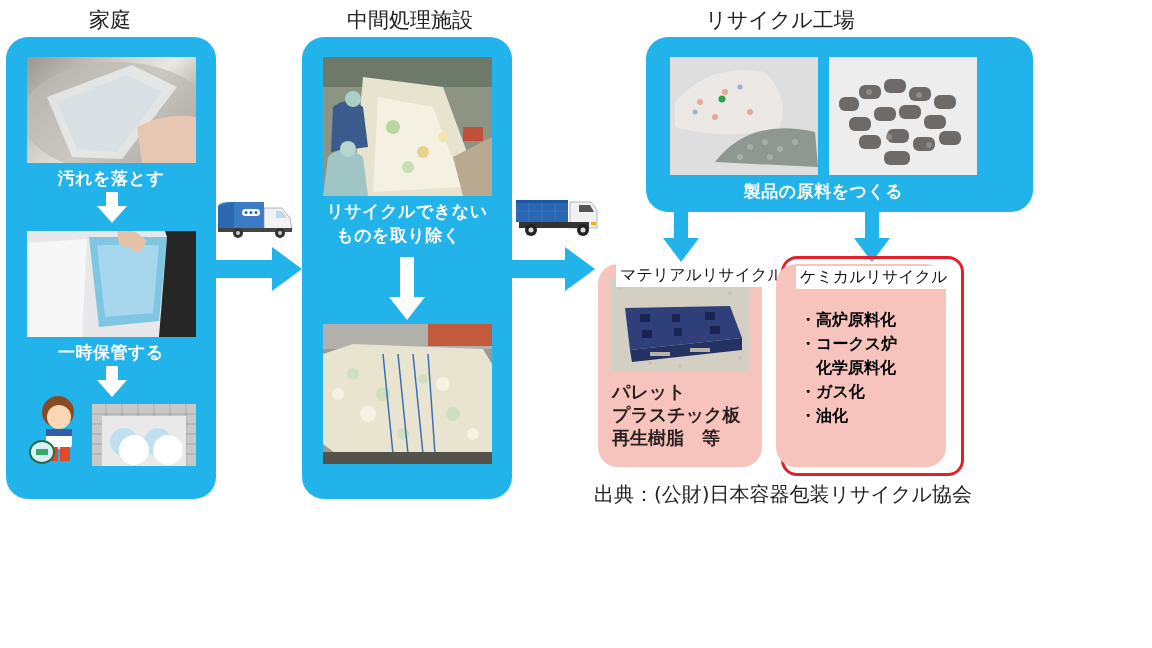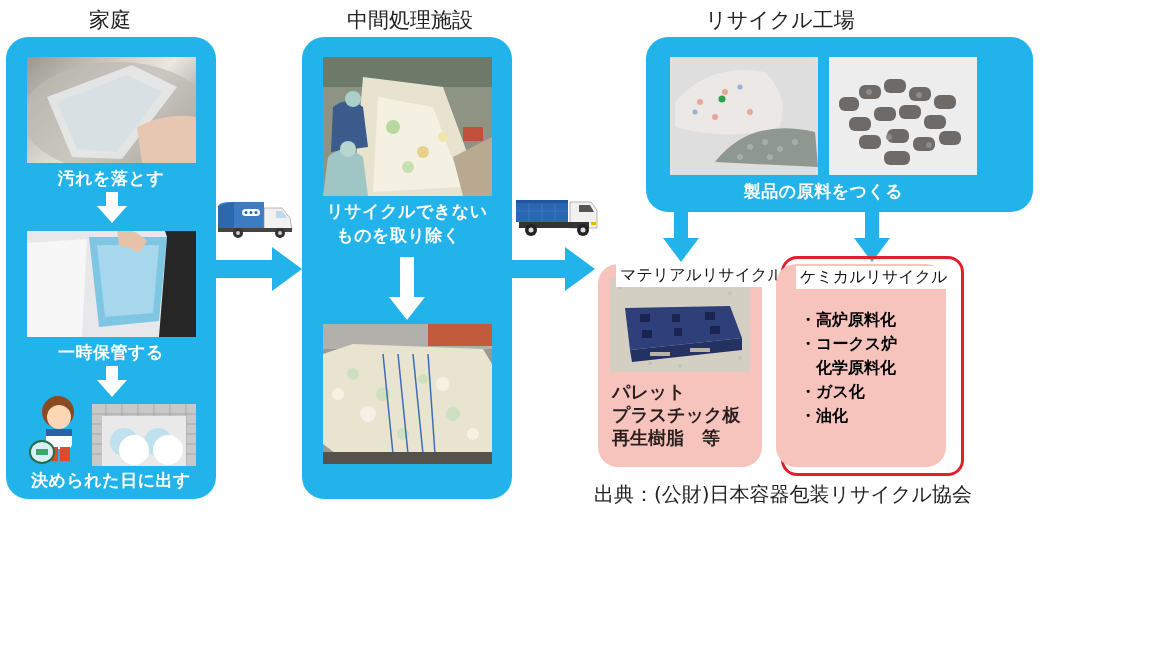--- a/index.html
+++ b/index.html
@@ -83,21 +83,20 @@
         <line x1="144" y1="12" x2="144" y2="74"></line>
           <line x1="160" y1="12" x2="160" y2="74"></line>
       </g>
       <rect x="76" y="24" width="84" height="50" fill="#e9e9e9"></rect>
       <circle cx="98" cy="50" r="14" fill="#bfe0ee"></circle>
       <circle cx="132" cy="50" r="14" fill="#bfe0ee"></circle>
       <circle cx="108" cy="58" r="15" fill="#ffffff"></circle>
       <circle cx="142" cy="58" r="15" fill="#ffffff"></circle>
     </g>
   </svg>
-  <div class="caption" style="left:0; top:432px; width:210px;">決められた日に出す</div>
 </div>
 
 <svg class="abs" style="left:216px; top:200px;" width="82" height="40" viewBox="0 0 82 40">
   <path d="M2 6 Q4 2 14 2 L48 2 L48 28 L2 28 Z" fill="#3b7cc4"></path>
   <path d="M2 6 L18 2 L18 28 L2 28 Z" fill="#2c68ad"></path>
   <rect x="26" y="9" width="18" height="7" rx="3.5" fill="#fff"></rect>
   <circle cx="30" cy="12.5" r="1.5" fill="#2c68ad"></circle>
     <circle cx="35" cy="12.5" r="1.5" fill="#2c68ad"></circle>
     <circle cx="40" cy="12.5" r="1.5" fill="#2c68ad"></circle>
   <path d="M48 8 L66 8 L74 18 L76 30 L48 30 Z" fill="#f2f2f2" stroke="#888" stroke-width="0.6"></path>

